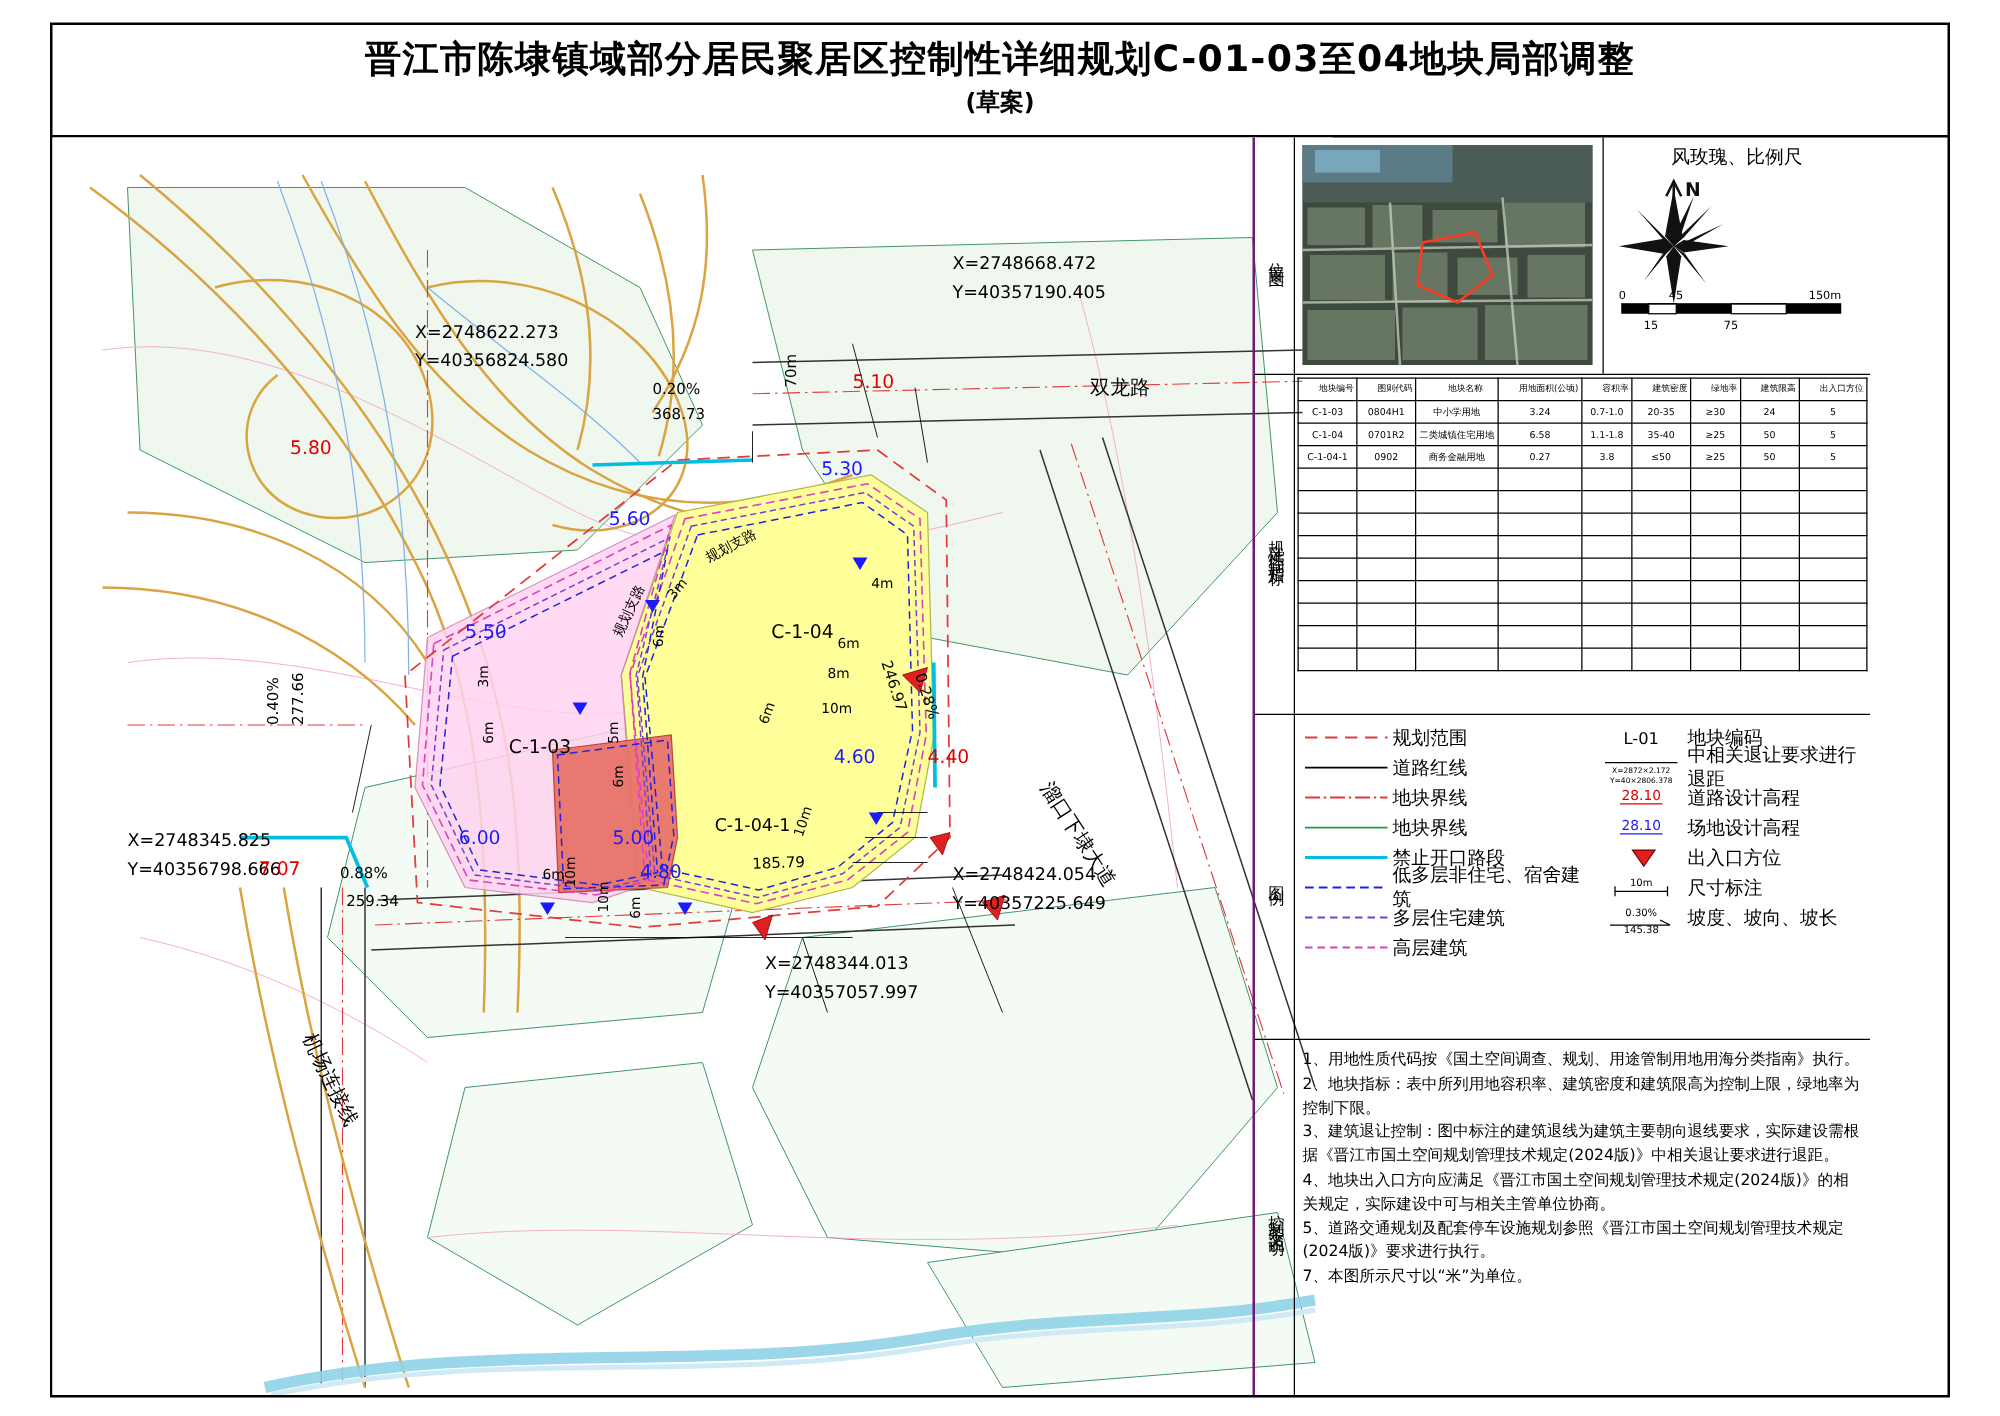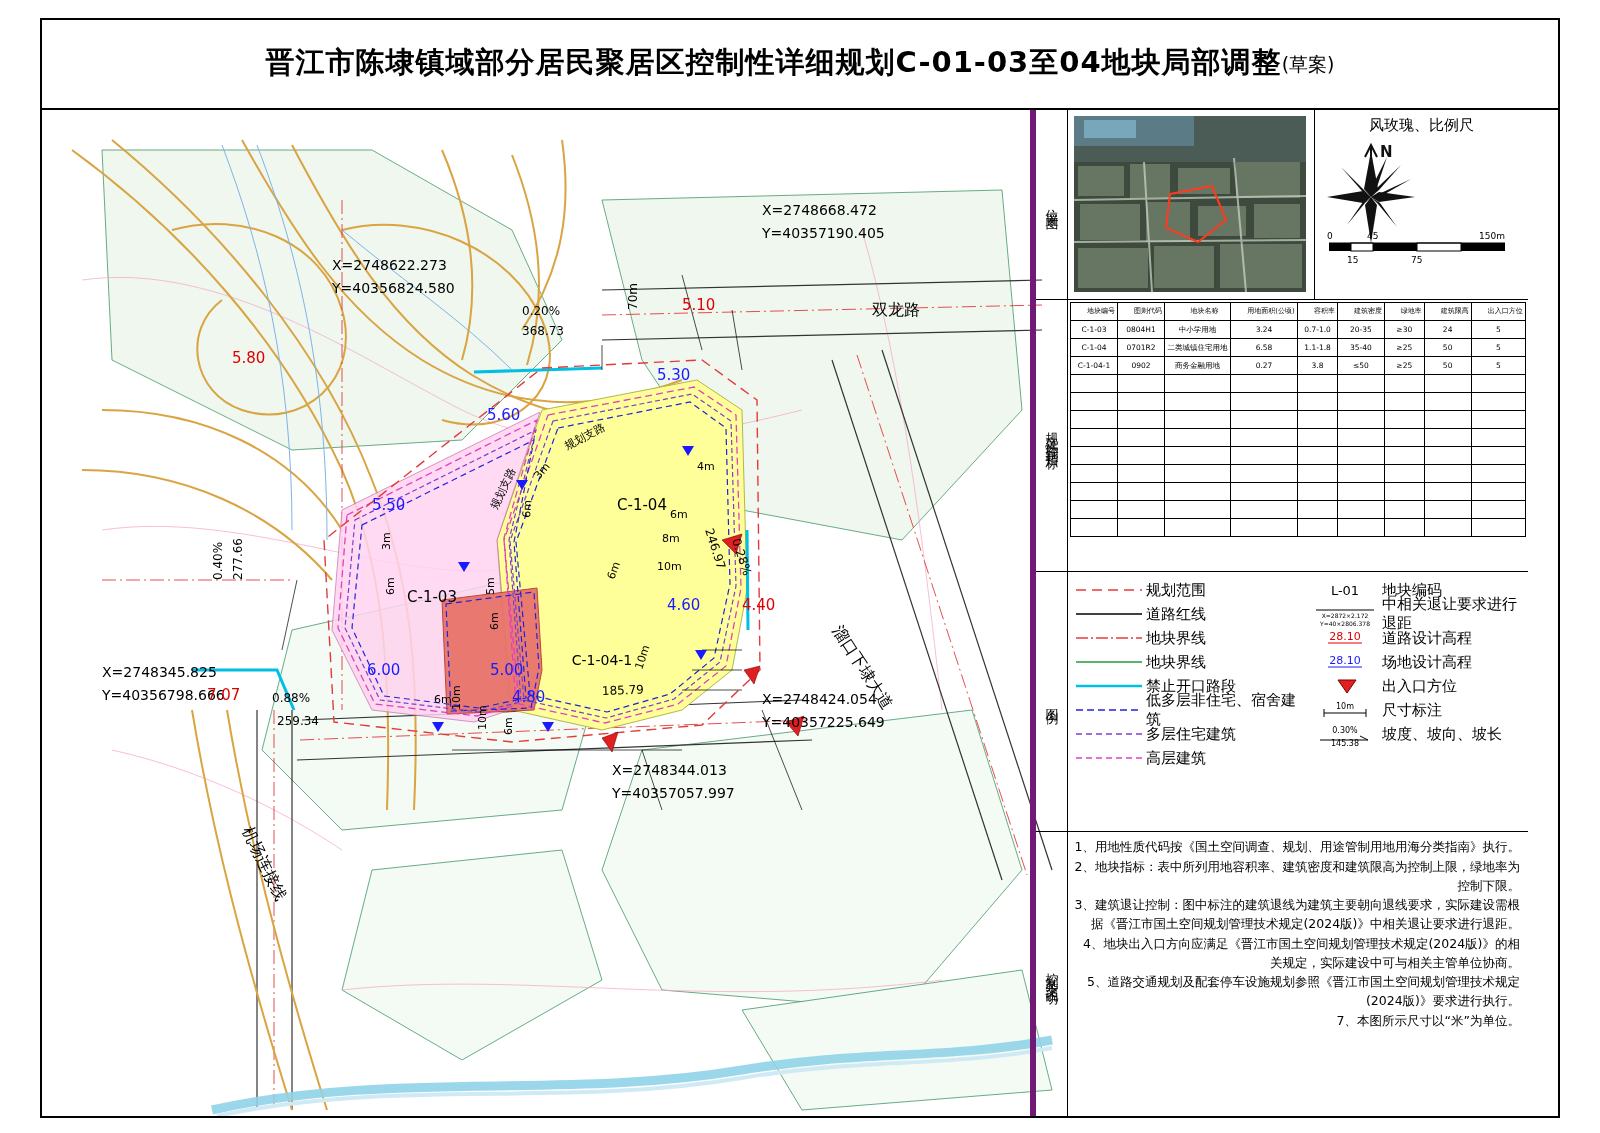--- a/index.html
+++ b/index.html
@@ -1,44 +1,44 @@
 <!DOCTYPE html>
 <html><head>
 <meta charset="utf-8">
 <style>
   html,body{margin:0;padding:0;background:#ffffff;}
   body{width:1600px;height:1133px;font-family:"DejaVu Sans","Liberation Sans",sans-serif;color:#000;}
   #sheet{position:relative;width:1600px;height:1133px;box-sizing:border-box;padding:18px 22px 16px 22px;}
   .frame{position:absolute;left:40px;top:18px;width:1520px;height:1100px;border:2px solid #000;box-sizing:border-box;}
-  .title-bar{position:absolute;left:40px;top:18px;width:1520px;height:92px;border-bottom:2px solid #000;box-sizing:border-box;display:flex;flex-direction:row;align-items:center;justify-content:center;}
+  .title-bar{position:absolute;left:40px;top:18px;width:1520px;height:92px;border-bottom:2px solid #000;box-sizing:border-box;display:flex;flex-direction:column;align-items:center;justify-content:center;}
   .title-main{font-size:29px;font-weight:bold;letter-spacing:1px;line-height:1.15;white-space:nowrap;}
-  .title-sub{font-size:19px;font-weight:normal;margin-top:4px;}
+  .title-sub{font-size:19px;font-weight:bold;margin-top:4px;}
   
   .map-area{position:absolute;left:42px;top:110px;width:1024px;height:1006px;overflow:hidden;background:#fff;}
   .map-svg{position:absolute;left:0;top:0;}
   
-  .right-panel{position:absolute;left:1030px;top:110px;width:492px;height:1006px;border-left:6px solid #701a75;box-sizing:border-box;}
+  .right-panel{position:absolute;left:1002px;top:110px;width:492px;height:1006px;border-left:2px solid #701a75;box-sizing:border-box;}
   .rp-row{position:absolute;left:0;width:492px;box-sizing:border-box;border-bottom:1px solid #000;}
   .rp-label{position:absolute;left:0;top:0;width:32px;height:100%;border-right:1px solid #000;box-sizing:border-box;display:flex;align-items:center;justify-content:center;}
   .rp-label span{writing-mode:vertical-rl;font-size:13px;letter-spacing:4px;}
   .rp-body{position:absolute;left:32px;top:0;right:0;bottom:0;}
   
   #row-loc{top:0;height:190px;}
   .loc-img{position:absolute;left:6px;top:6px;width:232px;height:176px;background:#2b3b33;overflow:hidden;}
   .wind-box{position:absolute;left:246px;top:0;right:0;bottom:0;border-left:1px solid #000;box-sizing:border-box;}
   .wind-title{text-align:center;font-size:15px;margin-top:6px;}
   
   #row-idx{top:190px;height:272px;}
   table.idx{border-collapse:collapse;width:100%;font-size:7.5px;}
   table.idx th,table.idx td{border:1px solid #000;text-align:center;height:17px;padding:0 1px;line-height:1.05;}
   table.idx th{font-weight:normal;font-size:7px;padding-left:15px;}
   
   #row-leg{top:462px;height:260px;}
   
-  #row-note{top:722px;height:284px;border-bottom:none;text-align:right;}
+  #row-note{top:722px;height:284px;border-bottom:none;}
   .notes{font-size:12.5px;line-height:1.5;padding:6px 8px 0 6px;}
   .notes p{margin:0 0 1px 0;text-indent:0;}
   .legend-wrap{position:relative;width:100%;height:100%;}
   .lg-left{position:absolute;left:4px;top:6px;width:230px;}
   .lg-right{position:absolute;left:240px;top:6px;width:215px;}
   .lg-item{display:flex;align-items:center;height:24px;font-size:11px;}
   .lg-sym{width:74px;height:20px;position:relative;flex:0 0 74px;}
   .lg-txt{margin-left:0;font-size:15px;}
 </style>
 </head>

